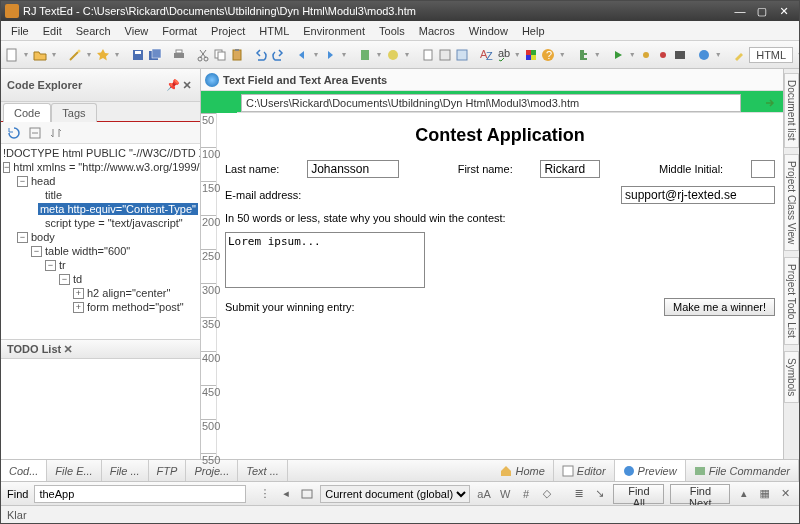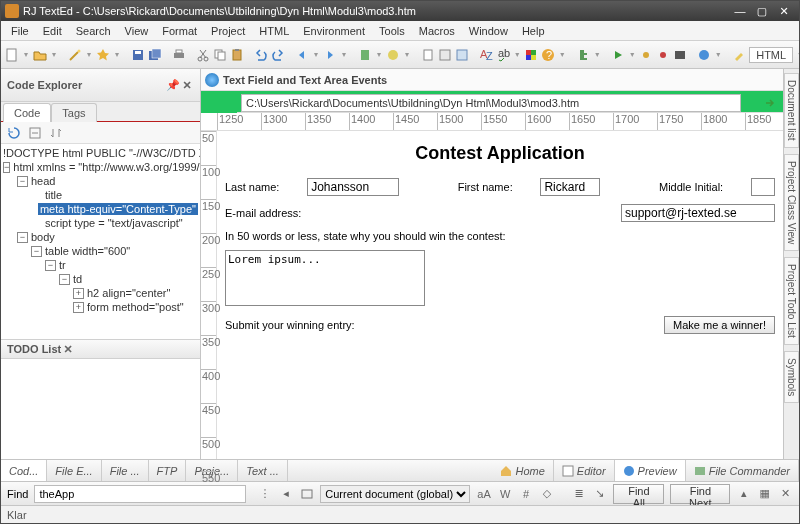--- a/index.html
+++ b/index.html
@@ -412,35 +412,20 @@
       <span class="title">Text Field and Text Area Events</span>
     </div>
     <div class="pathbar">
       <input type="text" value="C:\Users\Rickard\Documents\Utbildning\Dyn Html\Modul3\mod3.htm" style="">
       <div class="tbtn">
           <svg width="12" height="12">
             <path d="M2 6h7M6 3l3 3-3 3" stroke="#3a9a3a" fill="none" stroke-width="1.5"></path>
           </svg>
         </div>
     </div>
-    <div class="hruler" id="hruler">
-        <div class="tick" style="left: 16px;">1250</div>
-        <div class="tick" style="left: 60px;">1300</div>
-        <div class="tick" style="left: 104px;">1350</div>
-        <div class="tick" style="left: 148px;">1400</div>
-        <div class="tick" style="left: 192px;">1450</div>
-        <div class="tick" style="left: 236px;">1500</div>
-        <div class="tick" style="left: 280px;">1550</div>
-        <div class="tick" style="left: 324px;">1600</div>
-        <div class="tick" style="left: 368px;">1650</div>
-        <div class="tick" style="left: 412px;">1700</div>
-        <div class="tick" style="left: 456px;">1750</div>
-        <div class="tick" style="left: 500px;">1800</div>
-        <div class="tick" style="left: 544px;">1850</div>
-      </div>
     <div class="previewrow">
       <div class="vruler" id="vruler">
           <div class="tick" style="top: 0px;">50</div>
           <div class="tick" style="top: 34px;">100</div>
           <div class="tick" style="top: 68px;">150</div>
           <div class="tick" style="top: 102px;">200</div>
           <div class="tick" style="top: 136px;">250</div>
           <div class="tick" style="top: 170px;">300</div>
           <div class="tick" style="top: 204px;">350</div>
           <div class="tick" style="top: 238px;">400</div>

